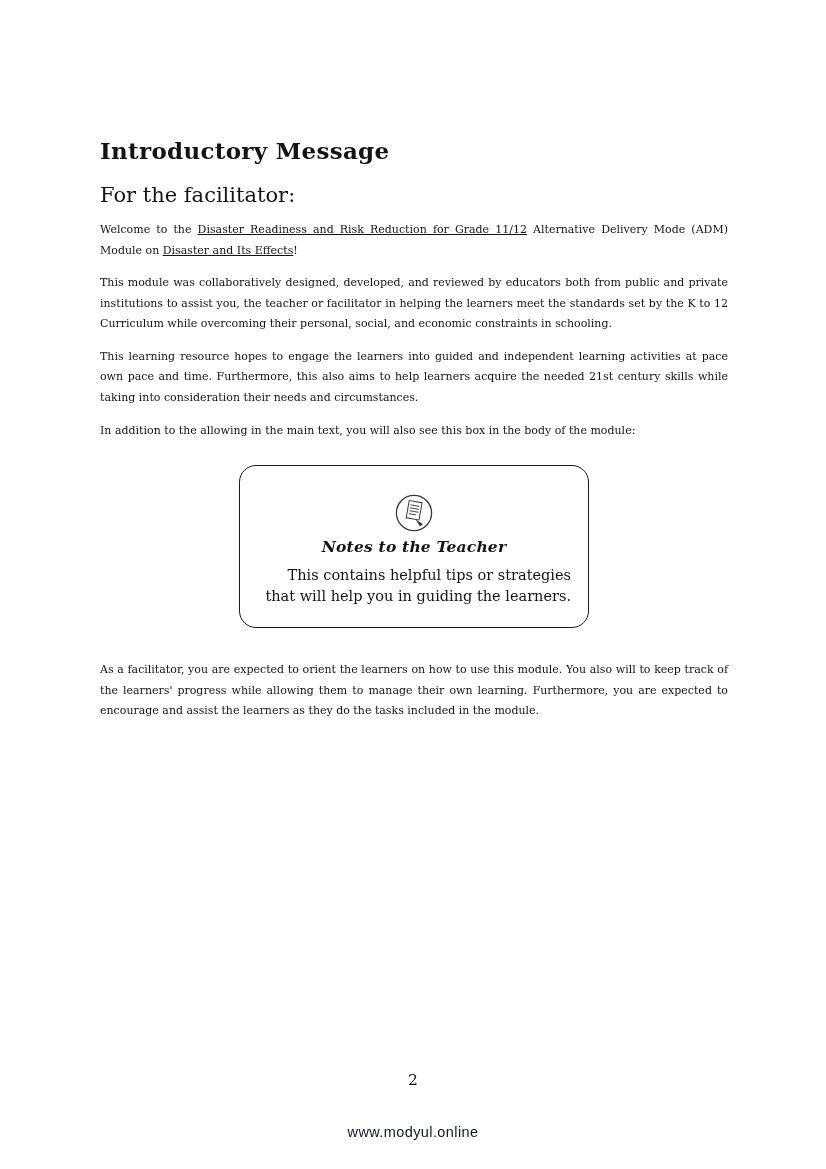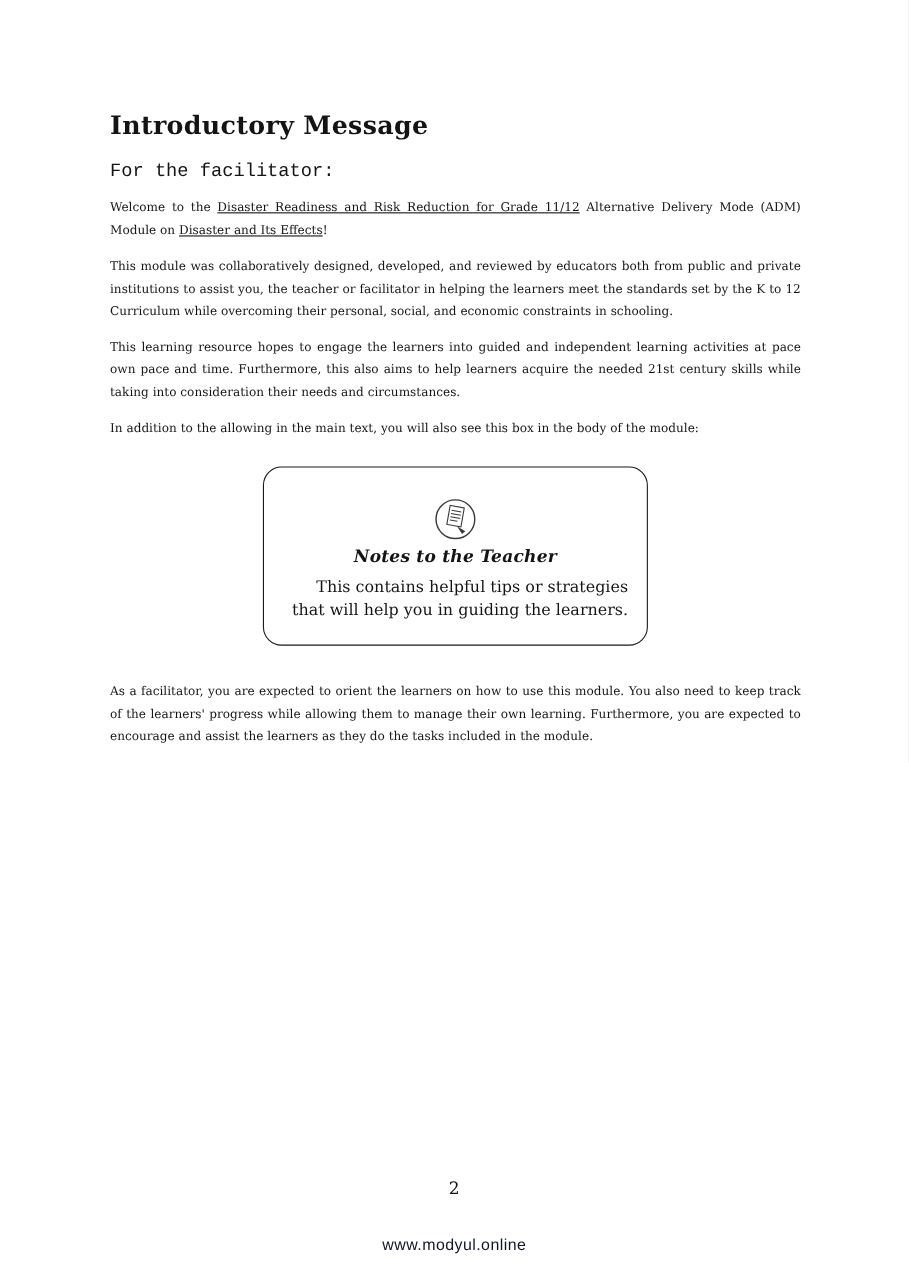--- a/index.html
+++ b/index.html
@@ -18,25 +18,25 @@
     position: absolute;
     left: 100px;
     top: 101px;
     width: 628px;
   }
   .doc-title {
     font-size: 23px;
     font-weight: bold;
     letter-spacing: 0.3px;
     margin-bottom: 19px;
+    margin-top: 36px;
   }
   .salutation {
-    font-size: 17px;
+    font-size: 21px;
     margin-bottom: 13px;
-    font-family: Liberation Mono, monospace;
   }
   .para {
     font-size: 11px;
     line-height: 1.87;
     text-align: justify;
     margin-bottom: 12px;
   }
   .u { text-decoration: underline; }
   .notes-box {
     width: 350px;
@@ -114,20 +114,20 @@
             <line x1="15.5" y1="18.5" x2="24.5" y2="18.5" stroke="#3a3a3a" stroke-width="0.9"></line>
             <line x1="15.5" y1="21.5" x2="22.5" y2="21.5" stroke="#3a3a3a" stroke-width="0.9"></line>
           </g>
           <path d="M21.5 26.5 l7.5 4.5 -3 2.5 z" fill="#3a3a3a"></path>
         </svg>
       </div>
       <div class="notes-title">Notes to the Teacher</div>
       <div class="notes-body">This contains helpful tips or strategies that will help you in guiding the learners.</div>
     </div>
 
-    <p class="para after-box">As a facilitator, you are expected to orient the learners on how to use this module. You also need to keep track of the learners' progress while allowing them to manage their own learning. Furthermore, you are expected to encourage and assist the learners as they do the tasks included in the module.</p>
+    <p class="para after-box">As a facilitator, you are expected to orient the learners on how to use this module. You also will to keep track of the learners' progress while allowing them to manage their own learning. Furthermore, you are expected to encourage and assist the learners as they do the tasks included in the module.</p>
 
   </div>
 
   <div class="page-number">2</div>
 
   <div class="watermark">www.modyul.online</div>
 </div>
 
 </body></html>

